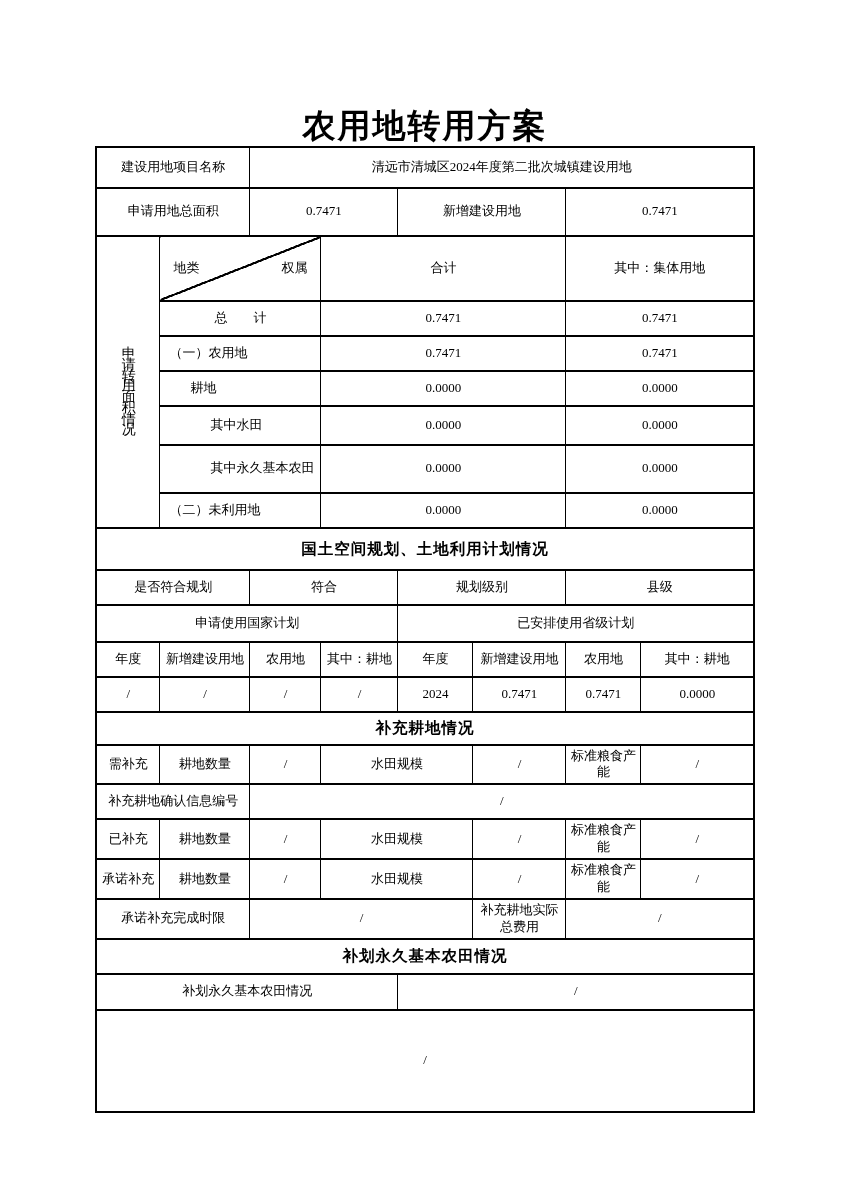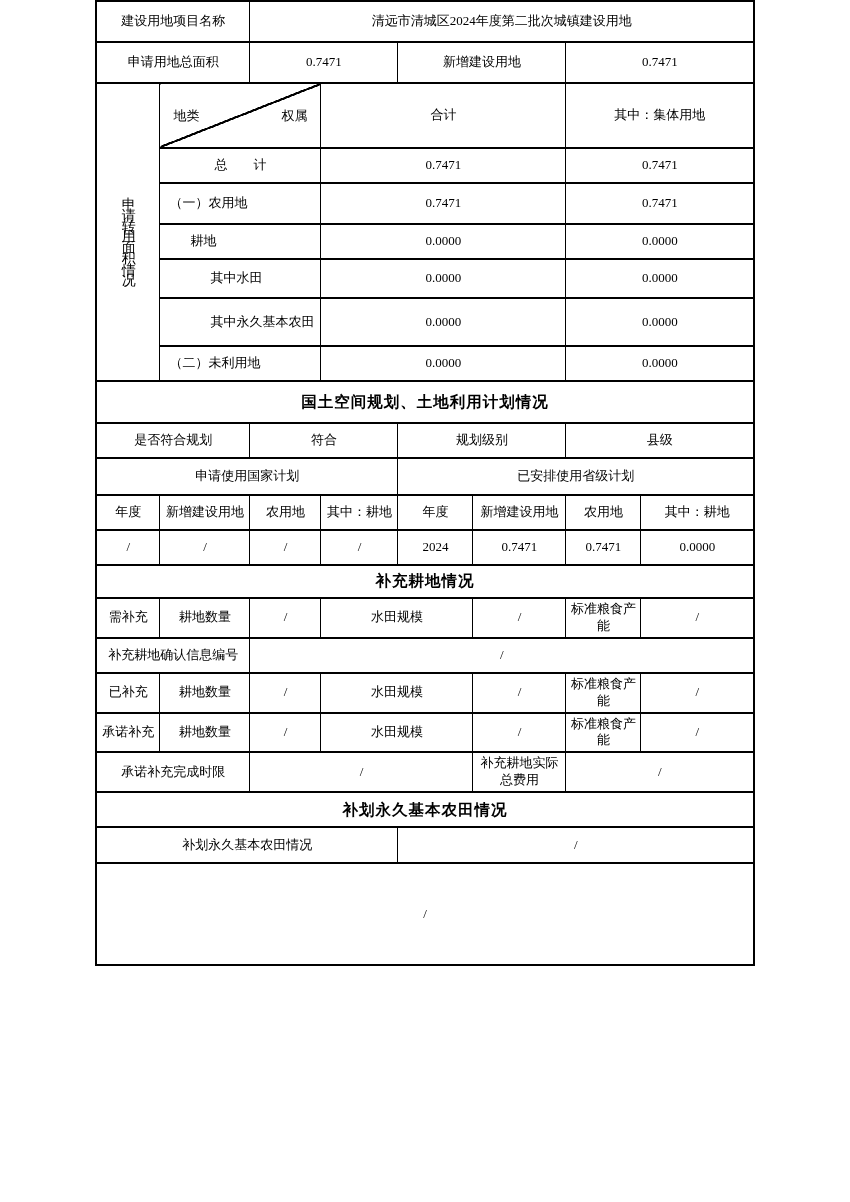--- a/index.html
+++ b/index.html
@@ -94,41 +94,42 @@
     right: 13px;
     top: 50%;
     transform: translateY(-50%);
   }
 </style>
 </head>
 <body>
 
 <div class="page">
 
+  <h1 class="doc-title">农用地转用方案</h1>
 
 
   <table class="main">
     <colgroup>
       <col style="width:64px">
         <col style="width:90px">
         <col style="width:71px">
         <col style="width:77px">
       <col style="width:75px">
         <col style="width:93px">
         <col style="width:75px">
         <col style="width:113px">
     </colgroup>
 
     <tbody>
         <tr style="height:41px">
       <td colspan="2">建设用地项目名称</td>
       <td colspan="6">清远市清城区2024年度第二批次城镇建设用地</td>
     </tr>
 
-    <tr style="height:41px">
+    <tr style="height:48px">
       <td colspan="2">申请用地总面积</td>
       <td colspan="2">0.7471</td>
       <td colspan="2">新增建设用地</td>
       <td colspan="2">0.7471</td>
     </tr>
 
     <tr style="height:65px">
       <td rowspan="7" class="vert-cell">
         <span class="vert-text">申请转用面积情况</span>
       </td>
@@ -138,21 +139,21 @@
       </td>
       <td colspan="3">合计</td>
       <td colspan="2">其中：集体用地</td>
     </tr>
 
     <tr style="height:35px">
       <td colspan="2">总　　计</td>
       <td colspan="3">0.7471</td>
       <td colspan="2">0.7471</td>
     </tr>
-    <tr style="height:41px">
+    <tr style="height:35px">
       <td colspan="2" class="ind1">（一）农用地</td>
       <td colspan="3">0.7471</td>
       <td colspan="2">0.7471</td>
     </tr>
     <tr style="height:35px">
       <td colspan="2" class="ind2">耕地</td>
       <td colspan="3">0.0000</td>
       <td colspan="2">0.0000</td>
     </tr>
     <tr style="height:39px">

